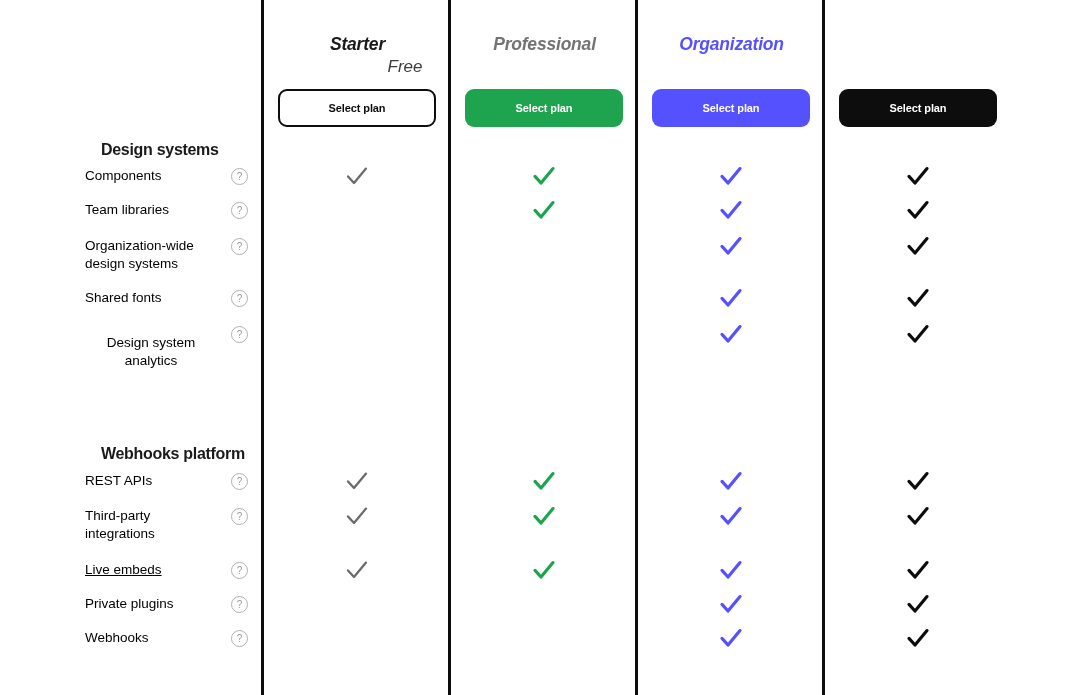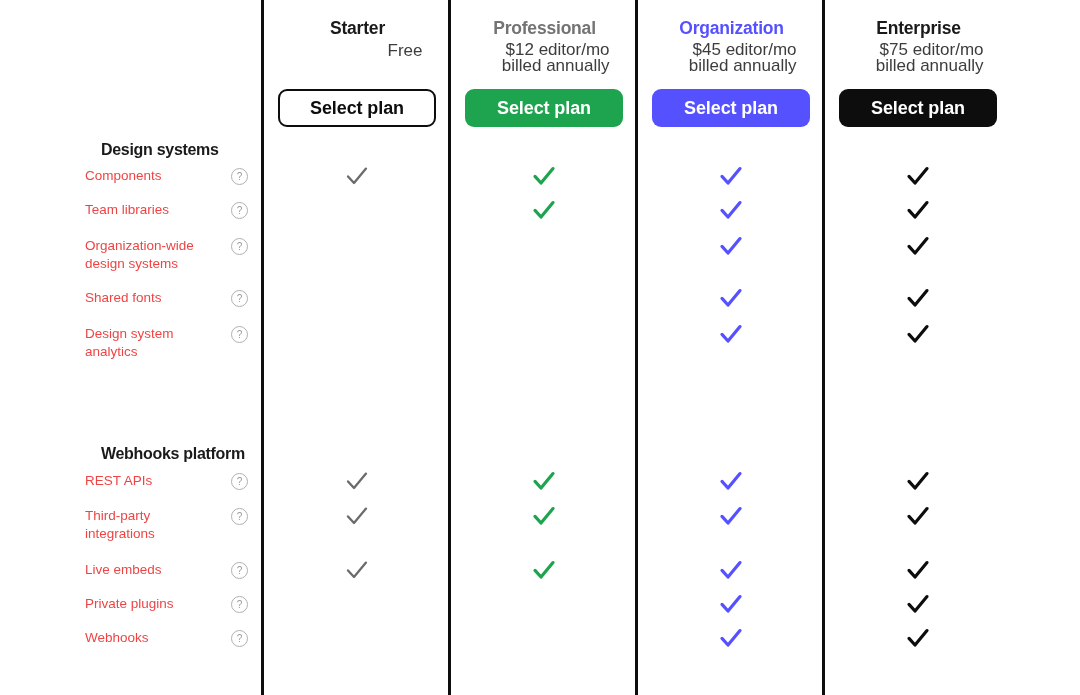--- a/index.html
+++ b/index.html
@@ -17,61 +17,61 @@
     position: absolute; top: 0; width: 2.5px; height: 695px;
     background: #0d0d0d;
   }
   .d0 { left: 261px; }
   .d1 { left: 448px; }
   .d2 { left: 635px; }
   .d3 { left: 822px; }
 
   
   .plan-head {
-    position: absolute; top: 0; width: 188px; height: 140px;
-    display: flex; flex-direction: column; align-items: center;
+    position: absolute; top: 16px; width: 188px; height: 140px;
+    display: flex; flex-direction: column; align-items: center; font-style: italic;
   }
   .ph0 { left: 263.5px; }
   .ph1 { left: 450.5px; }
   .ph2 { left: 637.5px; }
   .ph3 { left: 824.5px; }
 
   .plan-name {
     font-size: 17.5px; font-weight: bold; letter-spacing: -0.2px;
     line-height: 20px; margin-top: 18px;
   }
   .plan-price {
     font-size: 17px; line-height: 15.5px; color: #3d3d3d;
     text-align: right; width: 130px; margin-top: 4px;
   }
   .plan-price.free { margin-top: 5px; }
 
   .btn {
     width: 158px; height: 38px; border-radius: 9px;
     display: flex; align-items: center; justify-content: center;
-    font-size: 18px; font-weight: bold; letter-spacing: -0.1px;
+    font-size: 11px; font-weight: bold; letter-spacing: -0.1px;
     cursor: pointer; border: none;
     font-family: "Liberation Sans", sans-serif;
   }
   .btn-outline { background: #ffffff; color: #0d0d0d; border: 2.5px solid #0d0d0d; }
   .btn-green  { background: #1ea34e; color: #ffffff; }
   .btn-indigo { background: #5551ff; color: #ffffff; }
   .btn-black  { background: #0d0d0d; color: #ffffff; }
 
   .btn-wrap { position: absolute; top: 89px; }
 
   
   .section-title {
     position: absolute; left: 101px;
     font-size: 16px; font-weight: bold; letter-spacing: -0.3px;
     color: #1a1a1a;
   }
   .feat-label {
     position: absolute; left: 85px; width: 132px;
-    font-size: 13.5px; line-height: 18px; color: #ef4444;
+    font-size: 13.5px; line-height: 18px; color: #000000;
   }
   .help {
     position: absolute; left: 231px;
     width: 17px; height: 17px; border-radius: 50%;
     border: 1px solid #b0b0b0; color: #9a9a9a;
     font-size: 10px; line-height: 15px; text-align: center;
     cursor: pointer; user-select: none;
   }
 
   
@@ -87,29 +87,23 @@
   <div class="divider d1"></div>
   <div class="divider d2"></div>
   <div class="divider d3"></div>
 
   <div class="plan-head ph0">
     <div class="plan-name">Starter</div>
     <div class="plan-price free">Free</div>
   </div>
   <div class="plan-head ph1">
     <div class="plan-name" style="color:#737373">Professional</div>
-    <div class="plan-price">$12 editor/mo billed annually</div>
   </div>
   <div class="plan-head ph2">
     <div class="plan-name" style="color:#5551ff">Organization</div>
-    <div class="plan-price">$45 editor/mo billed annually</div>
-  </div>
-  <div class="plan-head ph3">
-    <div class="plan-name">Enterprise</div>
-    <div class="plan-price">$75 editor/mo billed annually</div>
   </div>
 
   <div class="btn-wrap" style="left:278px">
     <button class="btn btn-outline">Select plan</button>
   </div>
   <div class="btn-wrap" style="left:465px">
     <button class="btn btn-green">Select plan</button>
   </div>
   <div class="btn-wrap" style="left:652px">
     <button class="btn btn-indigo">Select plan</button>
@@ -178,21 +172,21 @@
       <div class="check" style="left: 718px; top: 285px;">
         <svg viewBox="0 0 26 26" aria-hidden="true">
           <path d="M4 13.4 L10 20 L22 5.6" fill="none" stroke="#5551ff" stroke-width="3.2" stroke-linecap="round" stroke-linejoin="round"></path>
         </svg>
       </div>
       <div class="check" style="left: 905px; top: 285px;">
         <svg viewBox="0 0 26 26" aria-hidden="true">
           <path d="M4 13.4 L10 20 L22 5.6" fill="none" stroke="#0d0d0d" stroke-width="3.2" stroke-linecap="round" stroke-linejoin="round"></path>
         </svg>
       </div>
-      <div class="feat-label" style="top: 325px;">Design system analytics</div>
+      <div class="feat-label" style="top: 334px; text-align: center;">Design system analytics</div>
       <div class="help" style="top: 326px;">?</div>
       <div class="check" style="left: 718px; top: 321px;">
         <svg viewBox="0 0 26 26" aria-hidden="true">
           <path d="M4 13.4 L10 20 L22 5.6" fill="none" stroke="#5551ff" stroke-width="3.2" stroke-linecap="round" stroke-linejoin="round"></path>
         </svg>
       </div>
       <div class="check" style="left: 905px; top: 321px;">
         <svg viewBox="0 0 26 26" aria-hidden="true">
           <path d="M4 13.4 L10 20 L22 5.6" fill="none" stroke="#0d0d0d" stroke-width="3.2" stroke-linecap="round" stroke-linejoin="round"></path>
         </svg>
@@ -234,21 +228,21 @@
       <div class="check" style="left: 718px; top: 503px;">
         <svg viewBox="0 0 26 26" aria-hidden="true">
           <path d="M4 13.4 L10 20 L22 5.6" fill="none" stroke="#5551ff" stroke-width="3.2" stroke-linecap="round" stroke-linejoin="round"></path>
         </svg>
       </div>
       <div class="check" style="left: 905px; top: 503px;">
         <svg viewBox="0 0 26 26" aria-hidden="true">
           <path d="M4 13.4 L10 20 L22 5.6" fill="none" stroke="#0d0d0d" stroke-width="3.2" stroke-linecap="round" stroke-linejoin="round"></path>
         </svg>
       </div>
-      <div class="feat-label" style="top: 561px;">Live embeds</div>
+      <div class="feat-label" style="top: 561px; text-decoration: underline;">Live embeds</div>
       <div class="help" style="top: 562px;">?</div>
       <div class="check" style="left: 344px; top: 557px;">
         <svg viewBox="0 0 26 26" aria-hidden="true">
           <path d="M4 13.4 L10 20 L22 5.6" fill="none" stroke="#6b6b6b" stroke-width="2.3" stroke-linecap="round" stroke-linejoin="round"></path>
         </svg>
       </div>
       <div class="check" style="left: 531px; top: 557px;">
         <svg viewBox="0 0 26 26" aria-hidden="true">
           <path d="M4 13.4 L10 20 L22 5.6" fill="none" stroke="#1ea34e" stroke-width="3.2" stroke-linecap="round" stroke-linejoin="round"></path>
         </svg>

